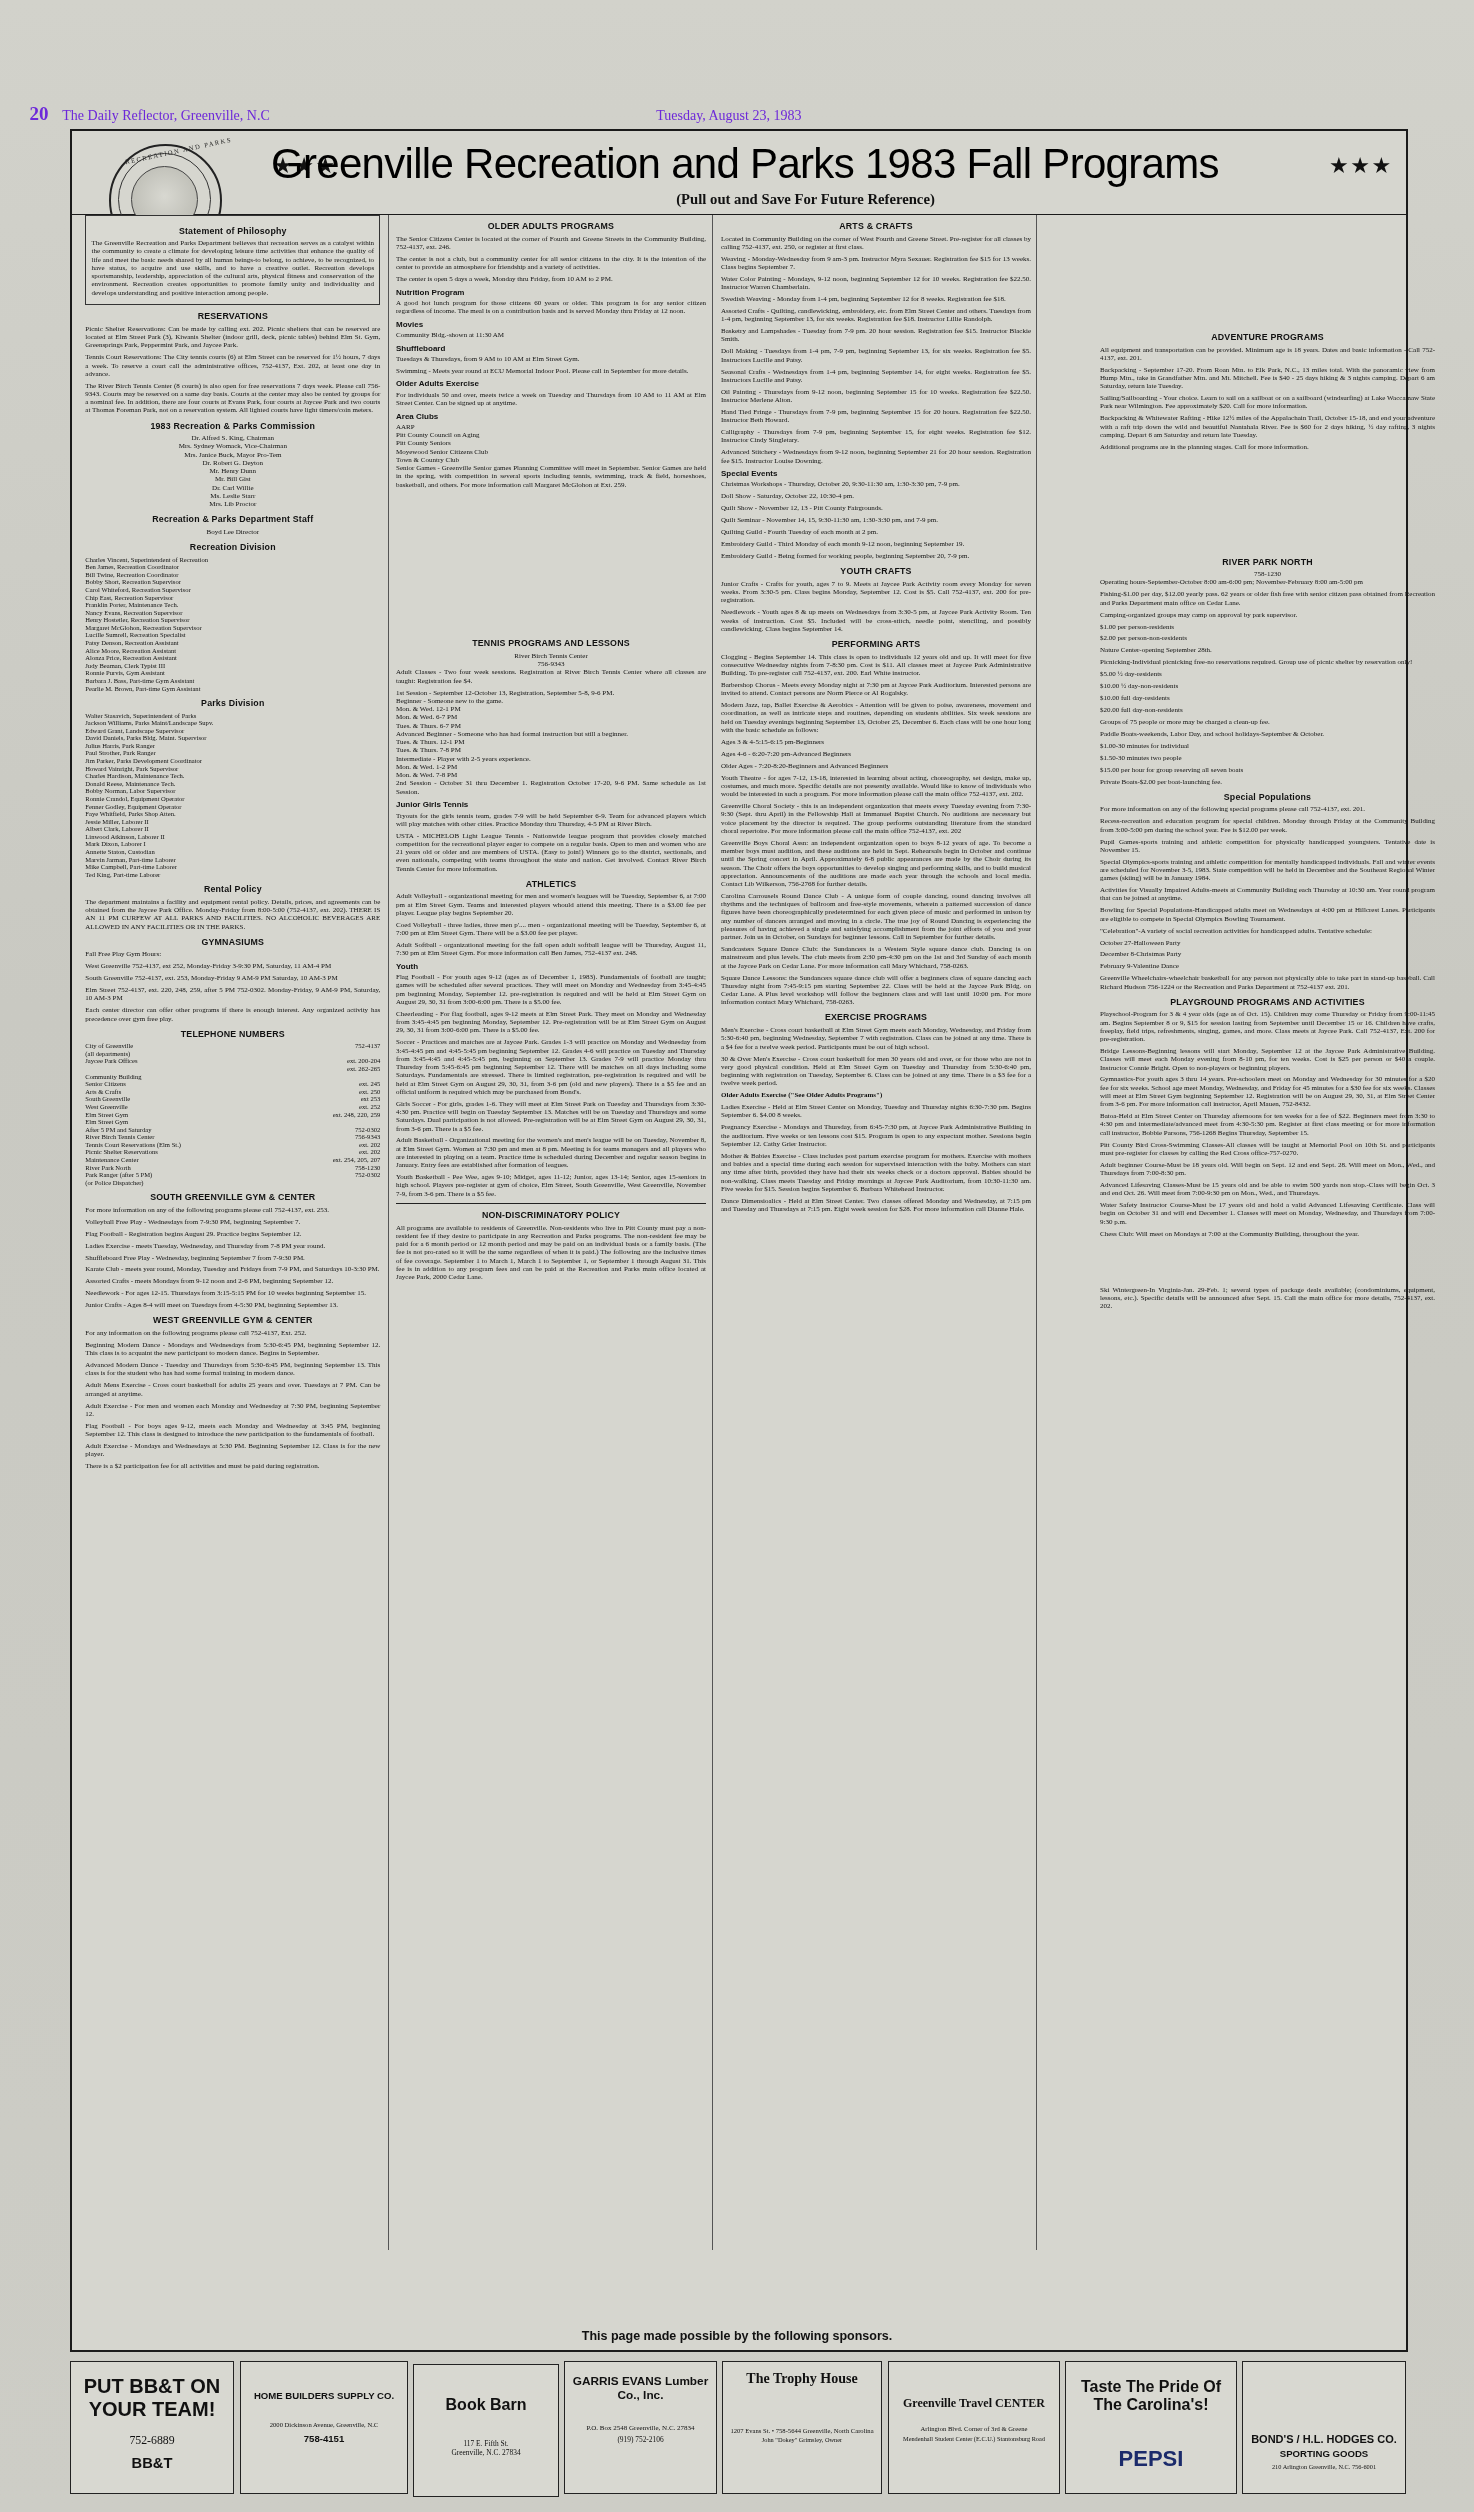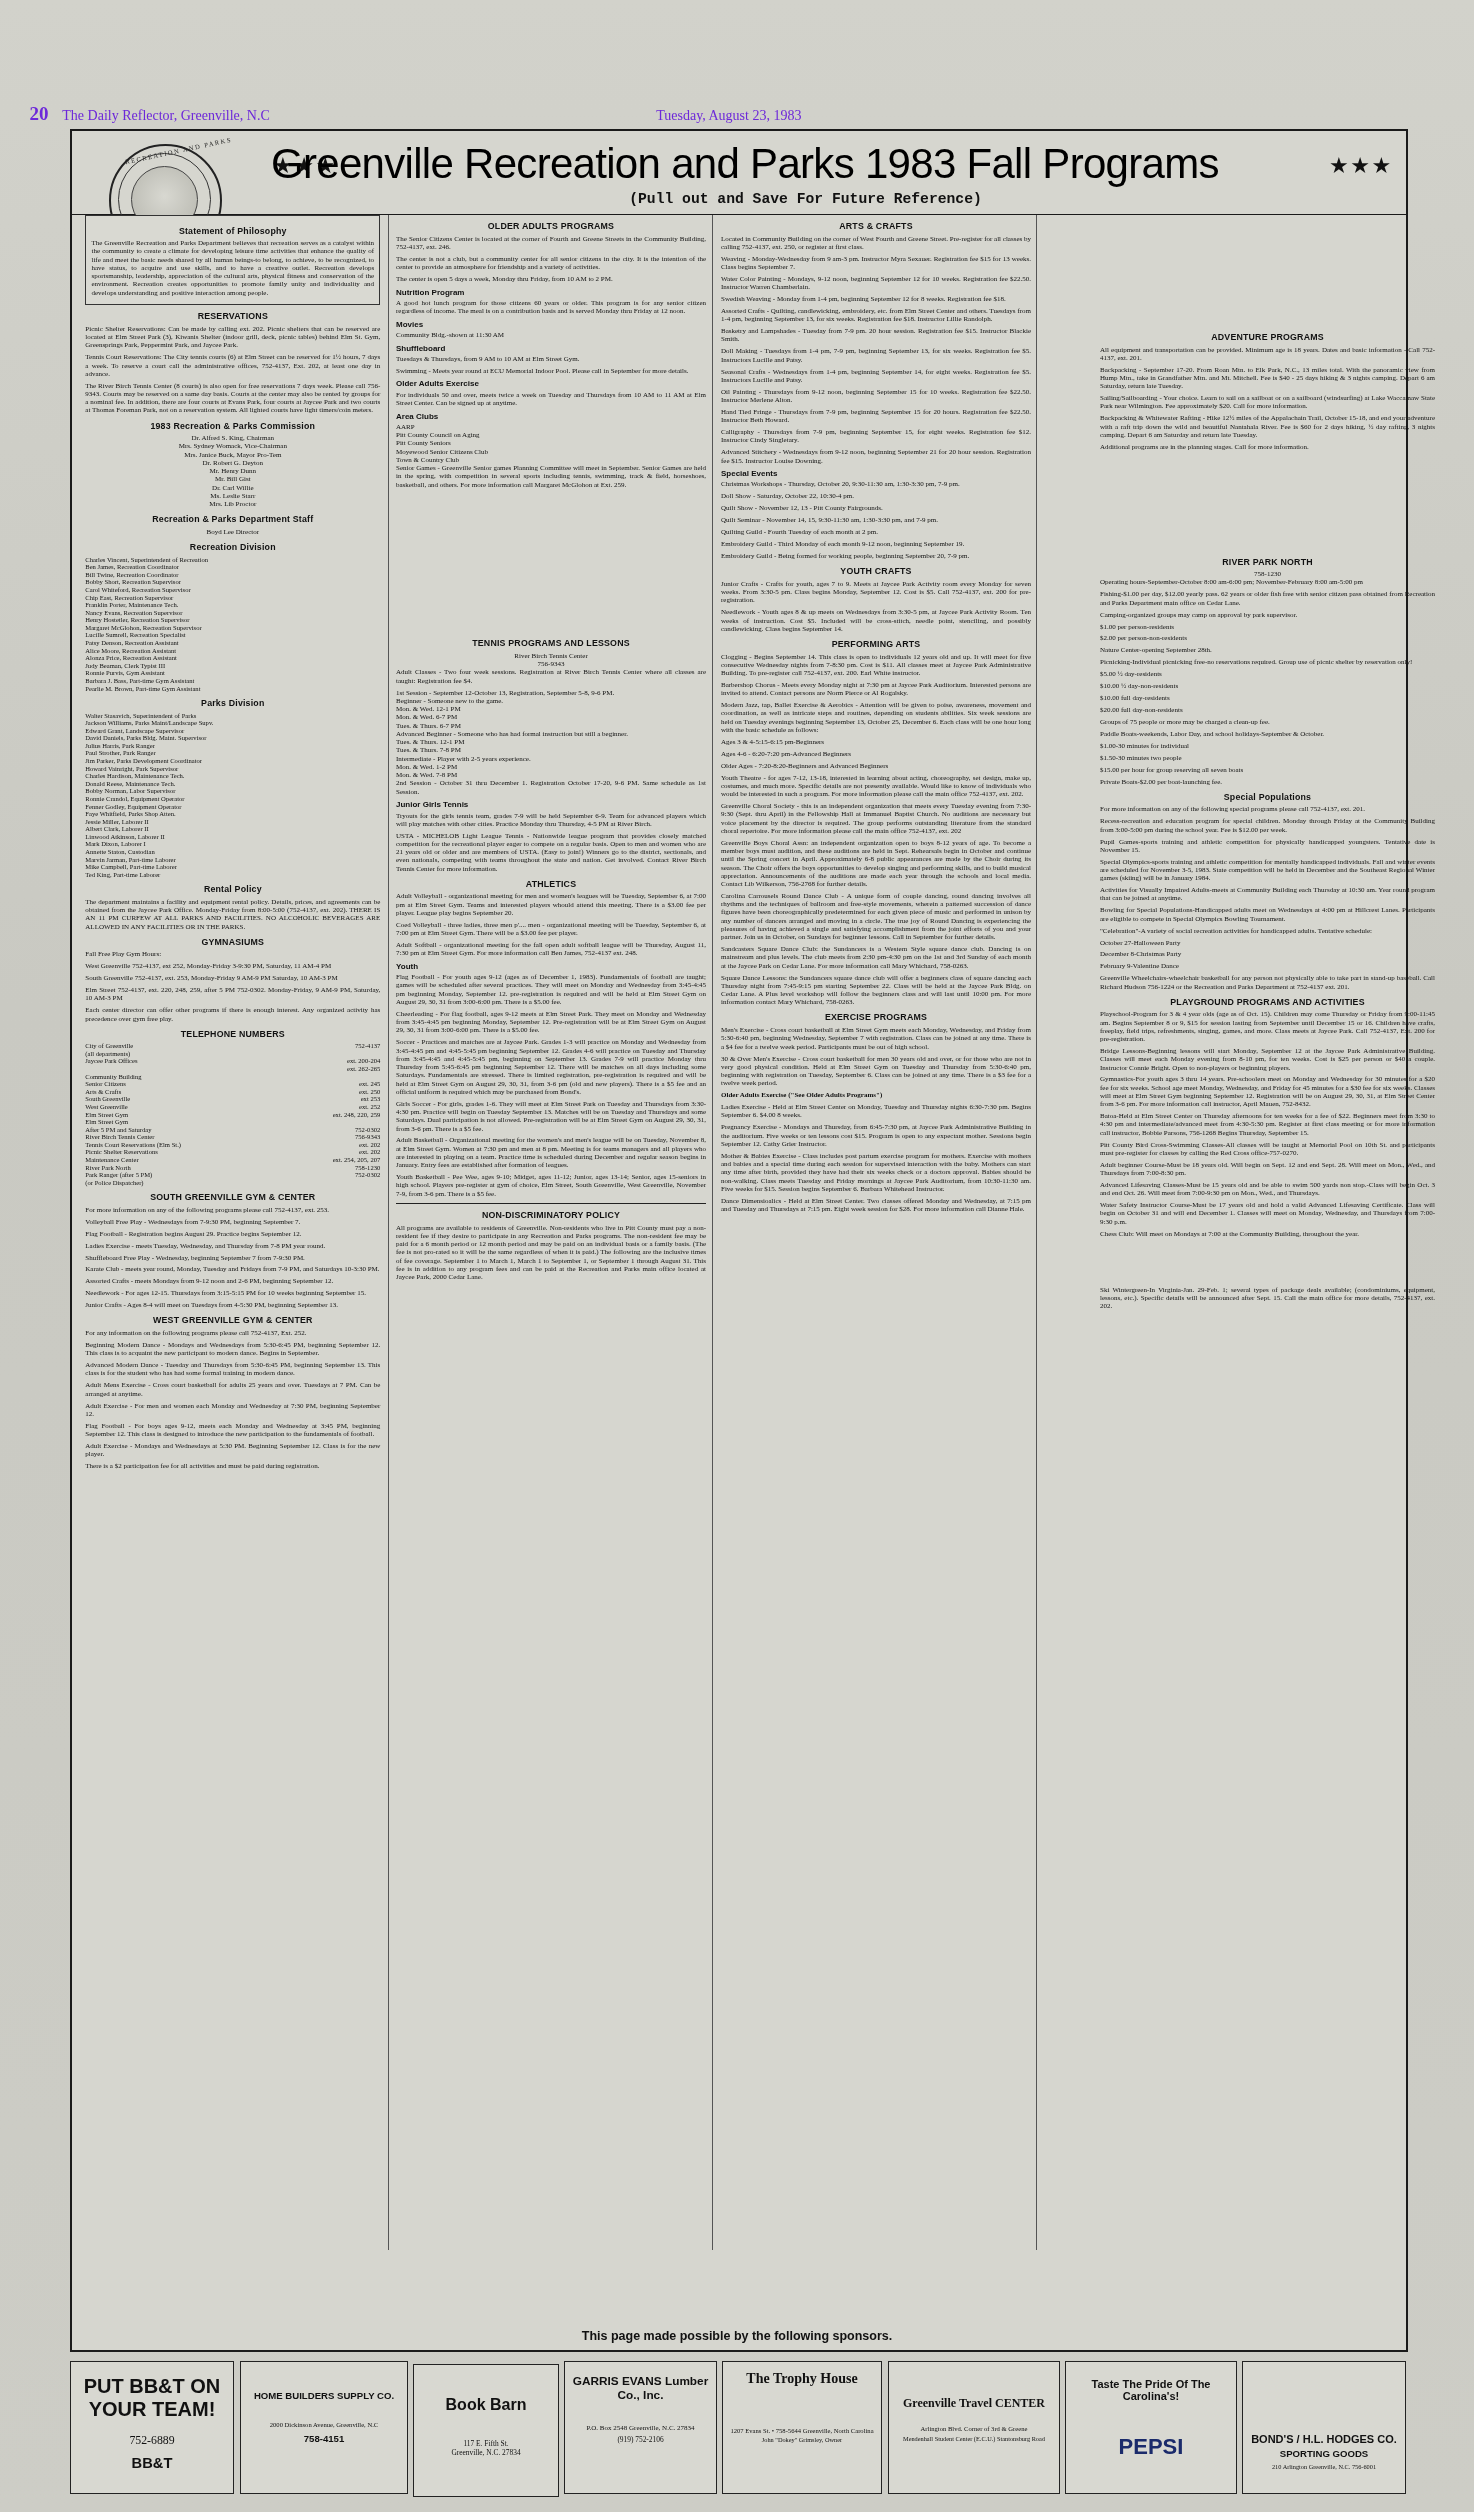--- a/index.html
+++ b/index.html
@@ -10,21 +10,21 @@
   .masthead{position:absolute;left:29.5px;top:103px;width:1415px;font-size:14px;color:#6d28d9;}
   .masthead .pgnum{font-weight:bold;font-size:19px;}
   .masthead .paper{margin-left:10.3px;}
   .masthead .date{margin-left:383px;}
   .frame{position:absolute;left:70px;top:129px;width:1334px;height:2219px;border:2.2px solid #1a1a1a;background:#d6d6cf;}
   .titlebar{position:relative;height:83px;border-bottom:1.5px solid #1a1a1a;}
   .bigtitle{position:absolute;left:199px;top:8.8px;width:1069px;
     font-family:"Liberation Sans",sans-serif;font-weight:normal;font-size:42px;letter-spacing:-0.7px;color:#000;}
   .stars-l{position:absolute;left:201px;top:22px;font-size:22px;letter-spacing:1.5px;}
   .stars-r{position:absolute;right:13.3px;top:22px;font-size:22px;letter-spacing:1.5px;}
-  .subtitle{position:absolute;left:199px;top:60px;width:1069px;text-align:center;font-size:14.7px;font-weight:bold;font-family:Liberation Mono, monospace;}
+  .subtitle{position:absolute;left:199px;top:60px;width:1069px;text-align:center;font-size:14.7px;font-weight:bold;}
   .seal{position:absolute;left:20.6px;top:7.4px;width:155px;height:118px;}
   .seal .ring{position:absolute;left:16px;top:5.9px;width:109px;height:109px;border:2.2px solid #222;border-radius:50%;}
   .seal .ring2{position:absolute;left:25px;top:14.7px;width:91px;height:91px;border:0.7px solid #333;border-radius:50%;}
   .seal .inner{position:absolute;left:38px;top:28px;width:65px;height:65px;border:0.7px solid #444;border-radius:50%;
      background:radial-gradient(circle at 50% 45%,#d8d8d1 0%,#bfbfb7 70%,#a9a9a1 100%);}
   .seal .txt{position:absolute;left:0;top:0;width:142px;height:121px;font-size:6.6px;color:#222;}
   .seal .t1{position:absolute;left:31px;top:8.8px;transform:rotate(-12deg);letter-spacing:1.5px;}
   .seal .t2{position:absolute;left:22px;top:97px;letter-spacing:1.5px;}
   .content{position:relative;height:2130px;}
 
@@ -482,21 +482,21 @@
       <div style="font-size:6.3px;text-align:center;margin-top:2.2px">John "Dokey" Grimsley, Owner</div>
     </div>
 
     <div class="sp" style="left:818px;top:8.8px;width:170px;height:131px;">
       <div class="spname" style="font-size:12px;padding:34px 4.4px 0;font-family:'Liberation Serif',serif">Greenville Travel CENTER</div>
       <div style="font-size:6.6px;text-align:center;margin-top:14.7px">Arlington Blvd. Corner of 3rd &amp; Greene</div>
       <div style="font-size:6.3px;text-align:center;margin-top:2.9px">Mendenhall Student Center (E.C.U.) Stantonsburg Road</div>
     </div>
 
     <div class="sp" style="left:995px;top:8.8px;width:170px;height:131px;">
-      <div class="spname" style="font-size:11px;padding:16px 4.4px 0">Taste The Pride Of The Carolina's!</div>
+      <div class="spname" style="font-size:16px;padding:16px 4.4px 0">Taste The Pride Of The Carolina's!</div>
       <div class="spname" style="font-size:22px;margin-top:32px;color:#1b2b6b">PEPSI</div>
       <div style="font-size:6.6px;text-align:center"></div>
     </div>
 
     <div class="sp" style="left:1172px;top:8.8px;width:162px;height:131px;">
       <div style="height:71px"></div>
       <div class="spname" style="font-size:11px;padding:0 4.4px">BOND'S / H.L. HODGES CO.</div>
       <div class="spname" style="font-size:9.6px;margin-top:2.9px">SPORTING GOODS</div>
       <div style="font-size:6.3px;text-align:center;margin-top:4.4px">210 Arlington Greenville, N.C. 756-6001</div>
     </div>

